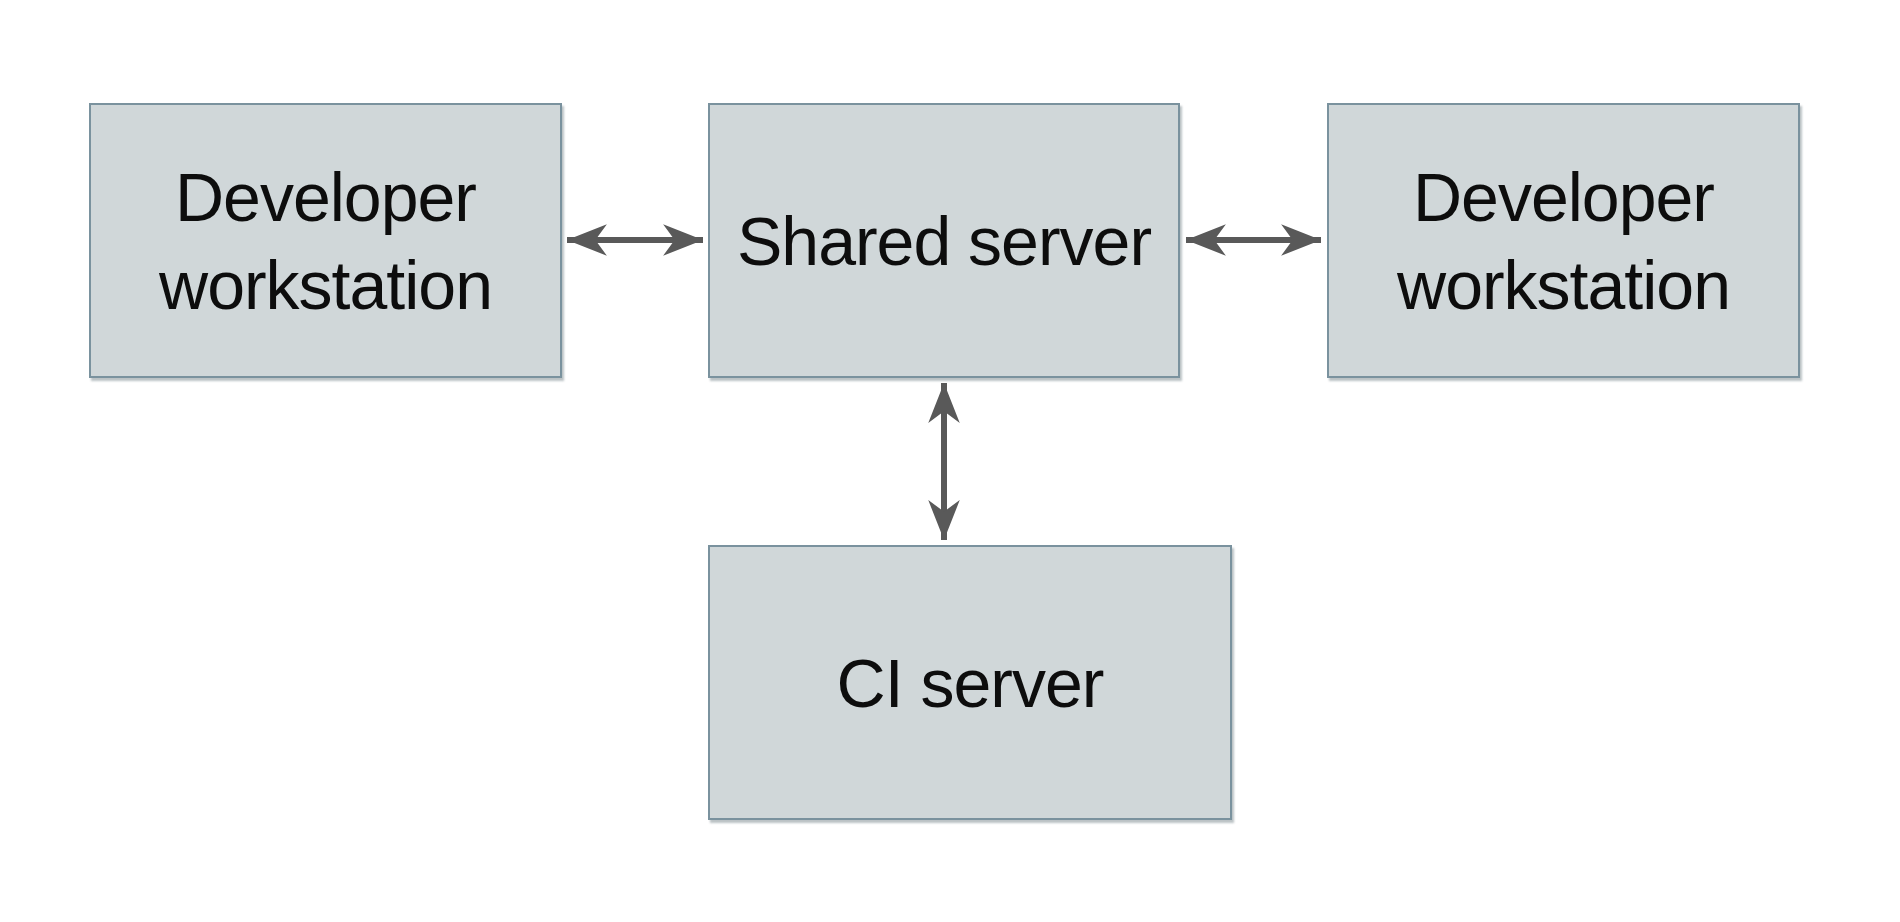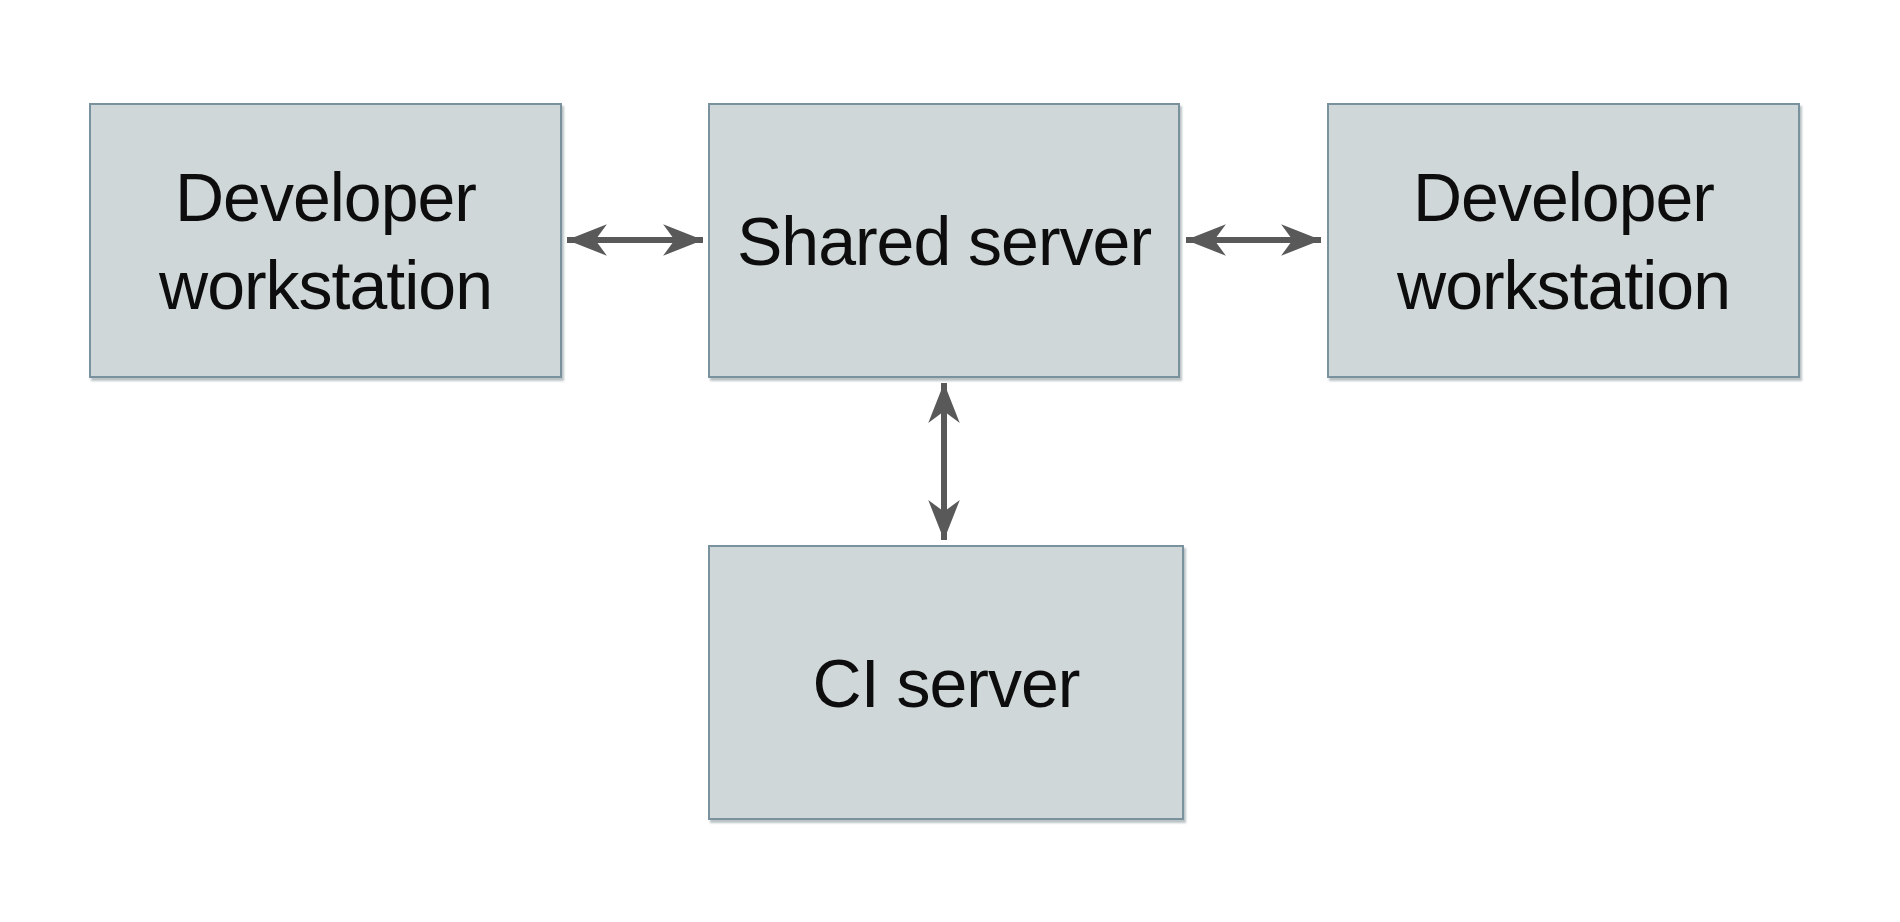--- a/index.html
+++ b/index.html
@@ -34,21 +34,21 @@
     text-align:center;
     color:var(--text);
     font-size:68px;
     line-height:88px;
     letter-spacing:-1px;
     padding:14px 10px;
   }
   .node-dev-left  {left:89px;  top:103px; width:473px; height:275px;}
   .node-cache     {left:708px; top:103px; width:472px; height:275px;}
   .node-dev-right {left:1327px;top:103px; width:473px; height:275px;}
-  .node-ci        {left:708px; top:545px; width:476px; height:275px;}
+  .node-ci        {left:708px; top:545px; width:524px; height:275px;}
   .arrows{
     position:absolute;
     left:0; top:0;
     width:1900px;
     height:922px;
     pointer-events:none;
   }
 </style>
 </head>
 <body>

